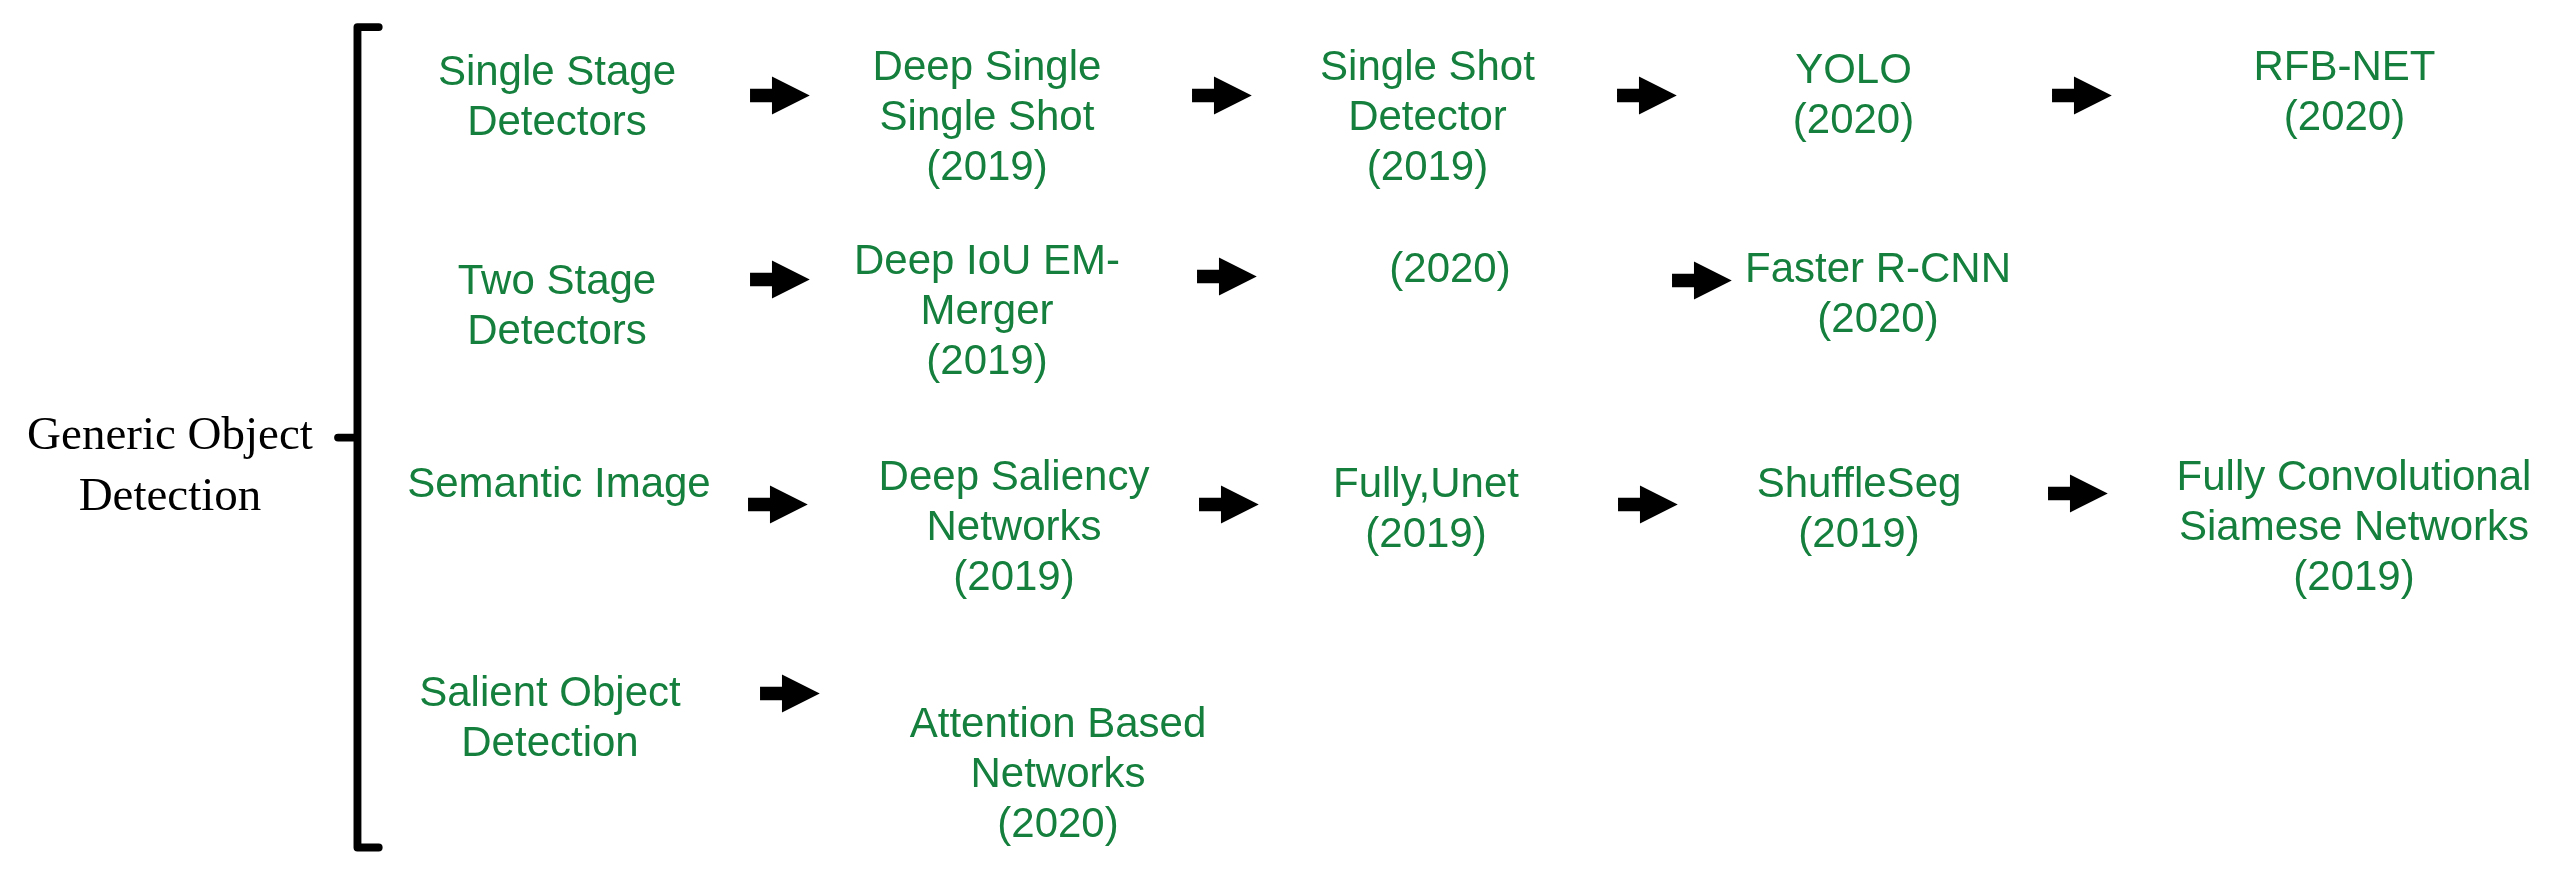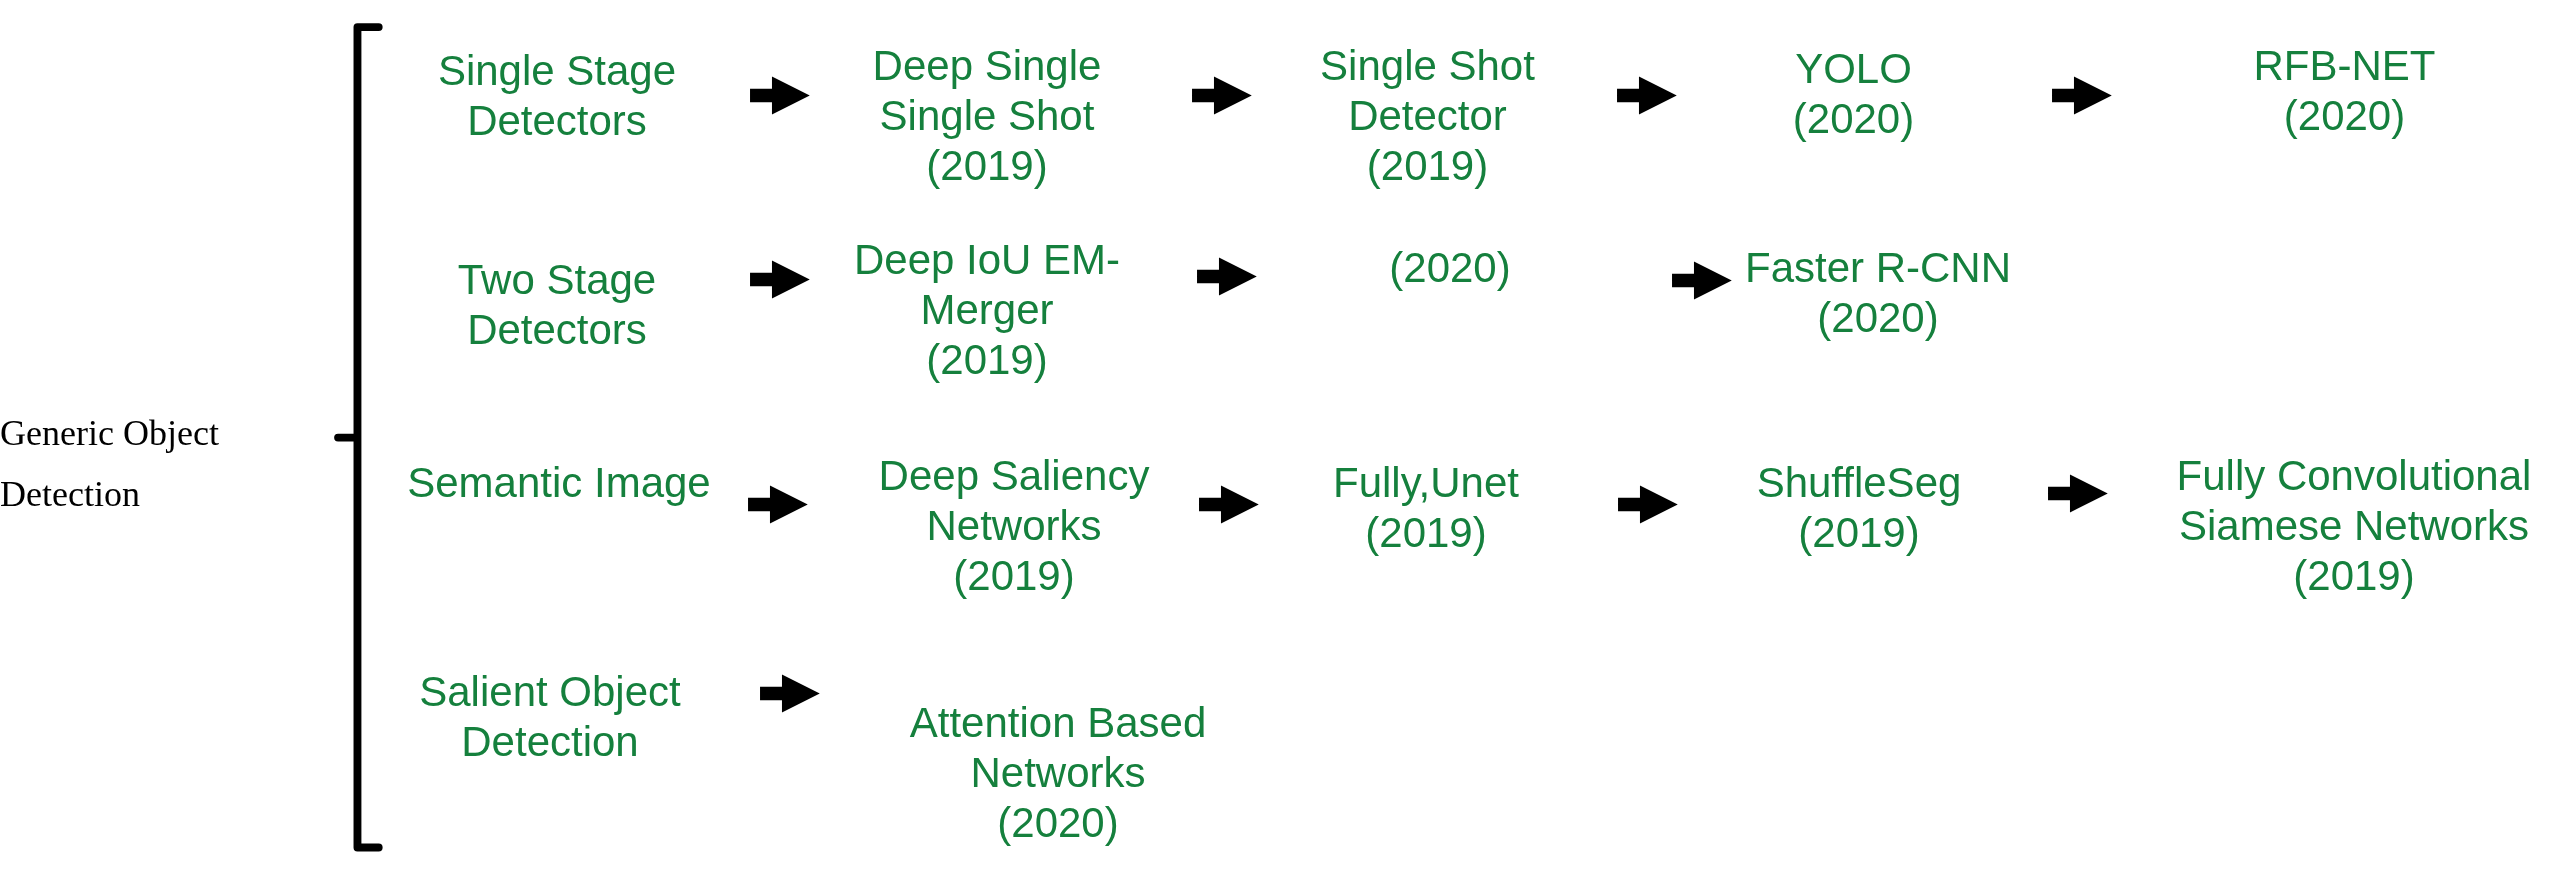--- a/index.html
+++ b/index.html
@@ -18,23 +18,24 @@
     position: absolute;
     text-align: center;
     color: #15803d;
     font-family: "Liberation Sans", sans-serif;
     font-size: 42px;
     line-height: 50px;
     white-space: nowrap;
   }
   .root-label {
     position: absolute;
+    text-align: center;
     color: #000000;
     font-family: "Liberation Serif", serif;
-    font-size: 36px;
+    font-size: 47px;
     line-height: 61px;
     white-space: nowrap;
   }
   .arrow {
     position: absolute;
     width: 61px;
     height: 39px;
   }
   .arrow polygon { fill: #000000; }
   .bracket {

